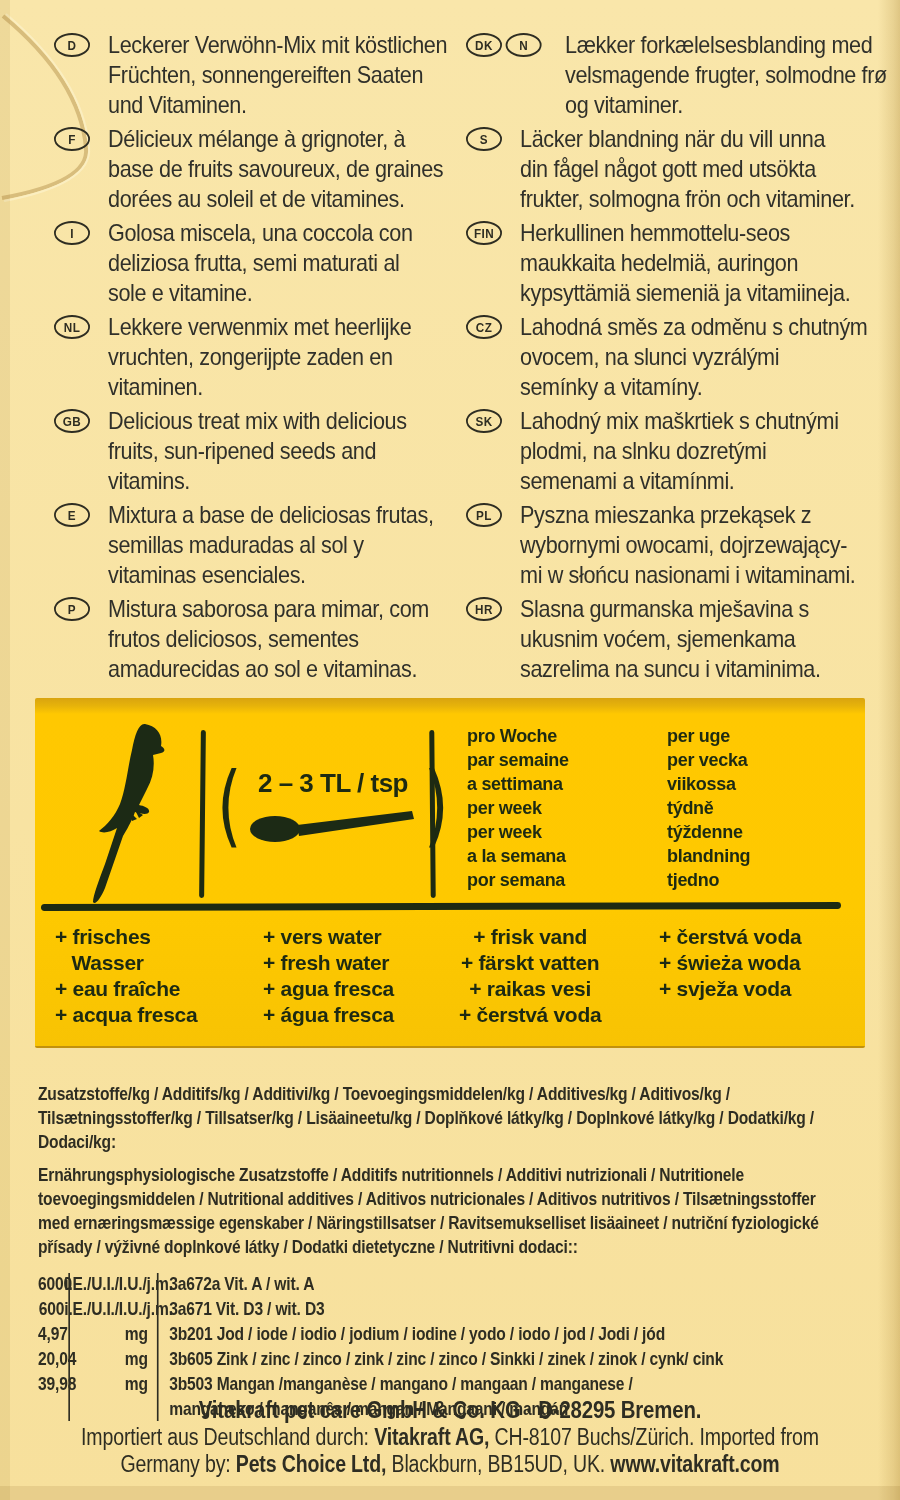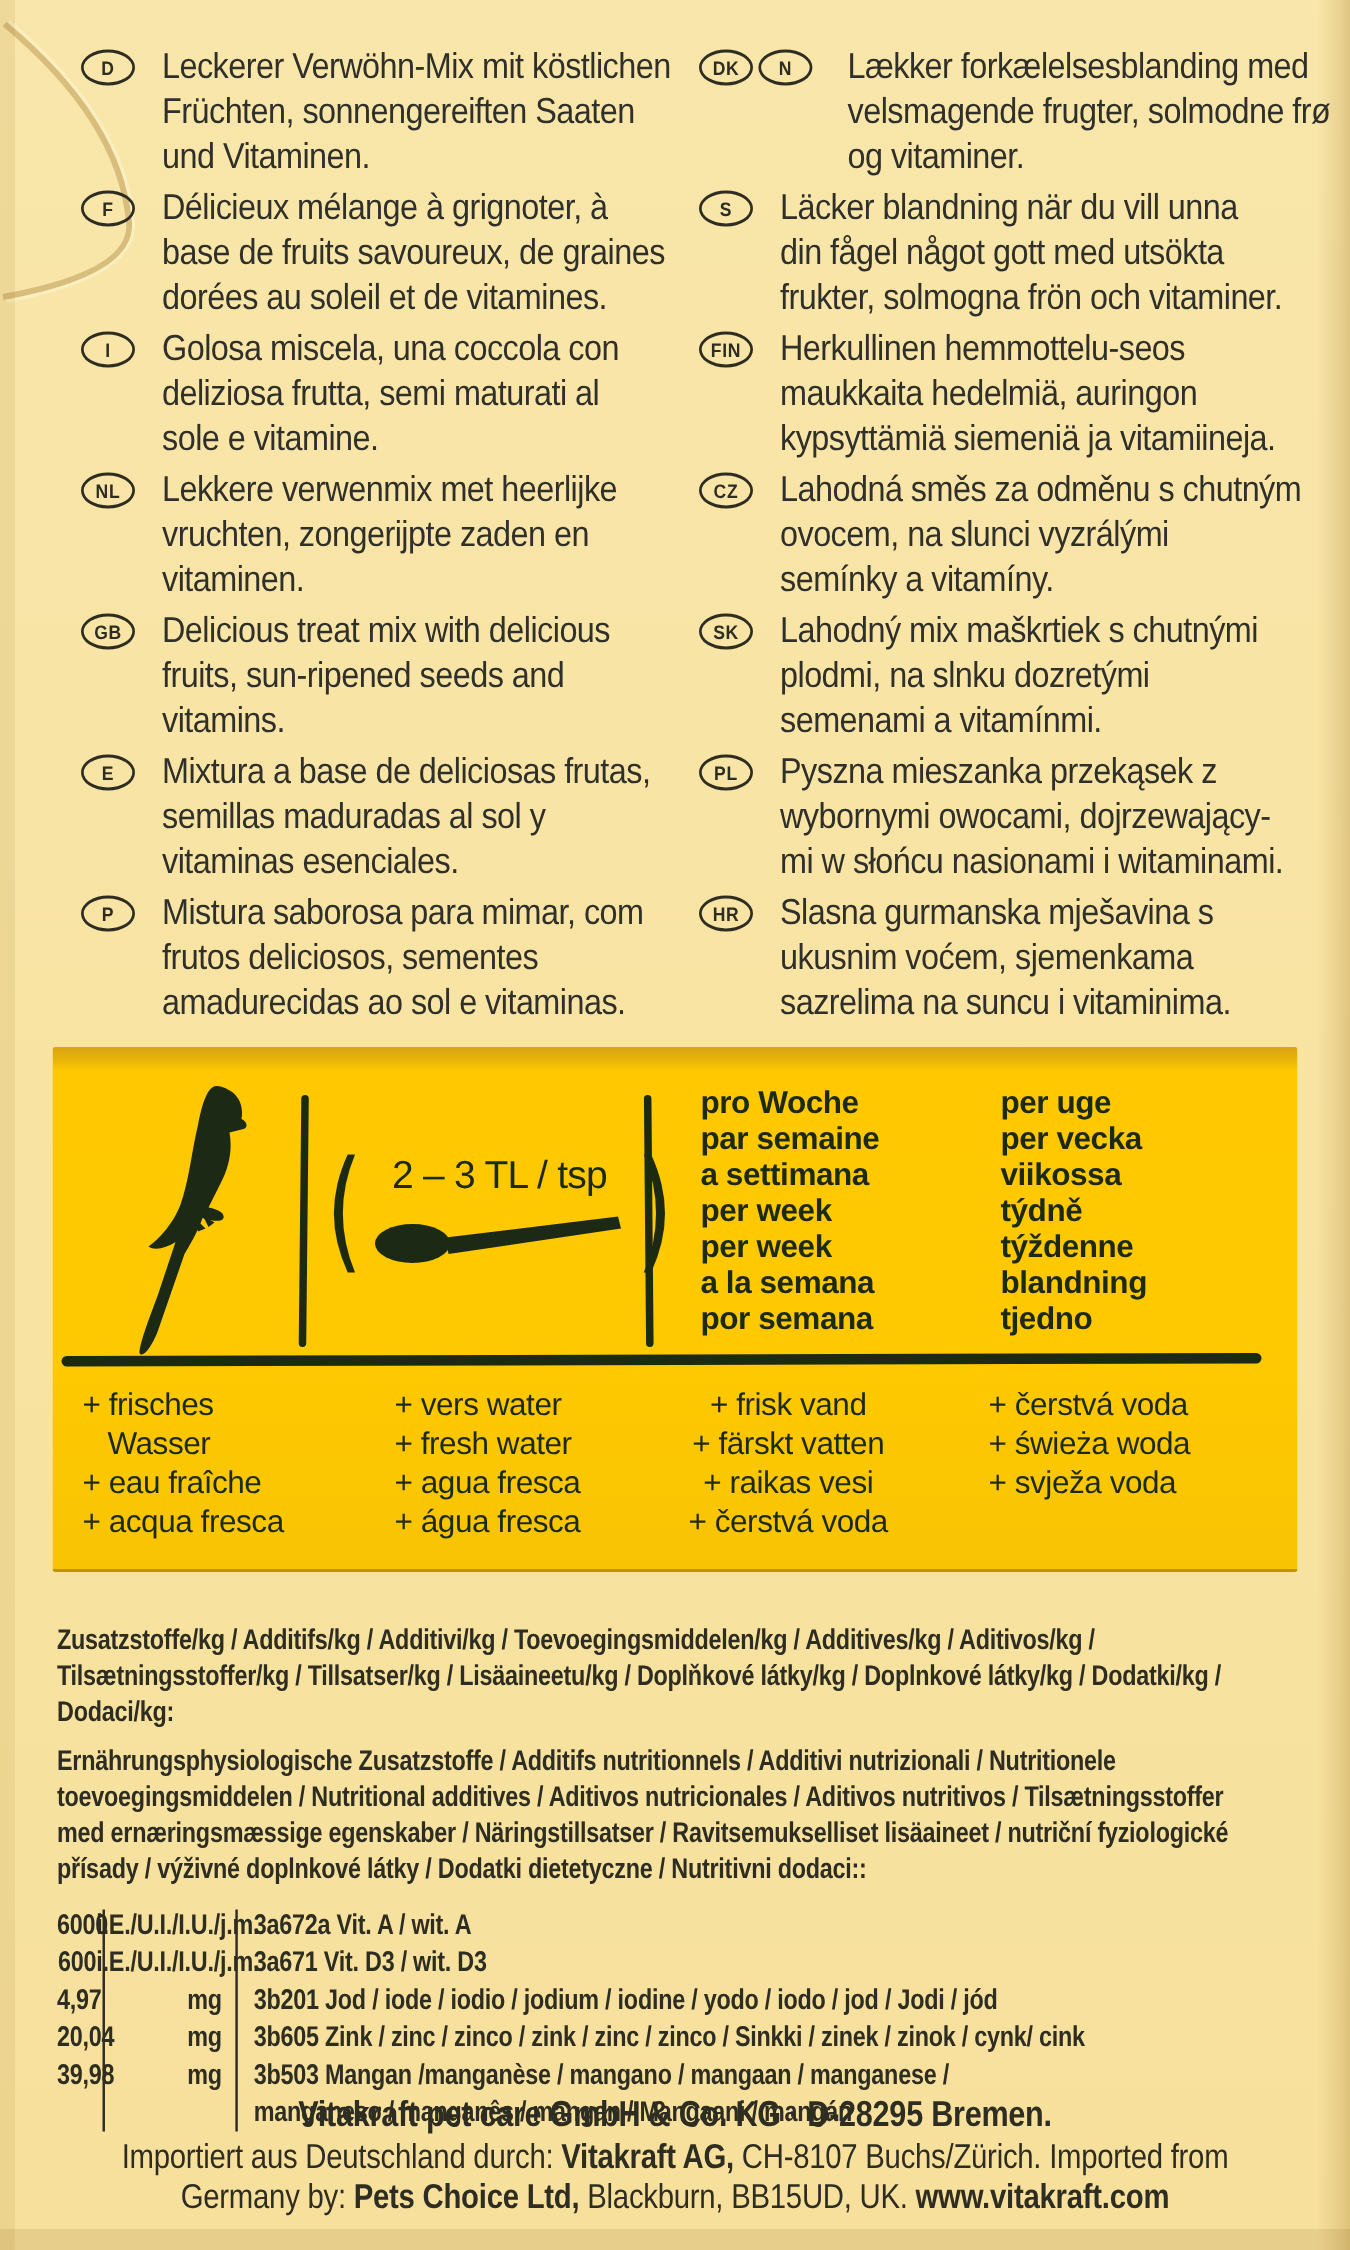--- a/index.html
+++ b/index.html
@@ -36,25 +36,25 @@
   .gb-vdiv.d1{left:165px;transform:rotate(.6deg);}
   .gb-vdiv.d2{left:395px;transform:rotate(-.5deg);}
   .gb-hdiv{position:absolute;left:6px;top:205px;width:800px;height:7px;background:#1d2a12;
     border-radius:4px;transform:rotate(-.15deg);}
   .parrot{position:absolute;left:48px;top:24px;}
   .dose-group{position:absolute;left:198px;top:48px;width:200px;height:120px;
     display:flex;align-items:center;justify-content:center;gap:2px;}
   .paren{font-family:"DejaVu Sans",sans-serif;font-size:84px;font-weight:400;line-height:1;
     transform:scale(.75,1.05);color:#1d2a12;}
   .dose-mid{display:flex;flex-direction:column;align-items:center;gap:6px;}
-  .dose-label{font-size:26px;font-weight:normal;letter-spacing:-.5px;white-space:pre;}
-  .freq{position:absolute;top:26px;font-size:21px;font-weight:bold;line-height:24px;
+  .dose-label{font-size:26px;font-weight:bold;letter-spacing:-.5px;white-space:pre;}
+  .freq{position:absolute;top:26px;font-size:18px;font-weight:bold;line-height:24px;
     letter-spacing:-.3px;white-space:pre;}
   .freq.c1{left:432px;} .freq.c2{left:632px;}
-  .water{position:absolute;top:226px;font-size:21px;font-weight:normal;line-height:26px;
+  .water{position:absolute;top:226px;font-size:21px;font-weight:bold;line-height:26px;
     letter-spacing:-.3px;white-space:pre;}
   .water.w1{left:20px;} .water.w2{left:228px;} .water.w3{left:424px;text-align:center;} .water.w4{left:624px;}
 
   
   .lower{position:absolute;left:38px;top:1082px;width:1010px;
     transform:scaleX(.82);transform-origin:0 0;}
   .add-head{font-size:19px;font-weight:bold;line-height:24px;letter-spacing:-.2px;
     white-space:pre;color:#2e2d22;}
   .add-sub{margin-top:9px;}
   .add-table{position:relative;margin-top:12px;}

